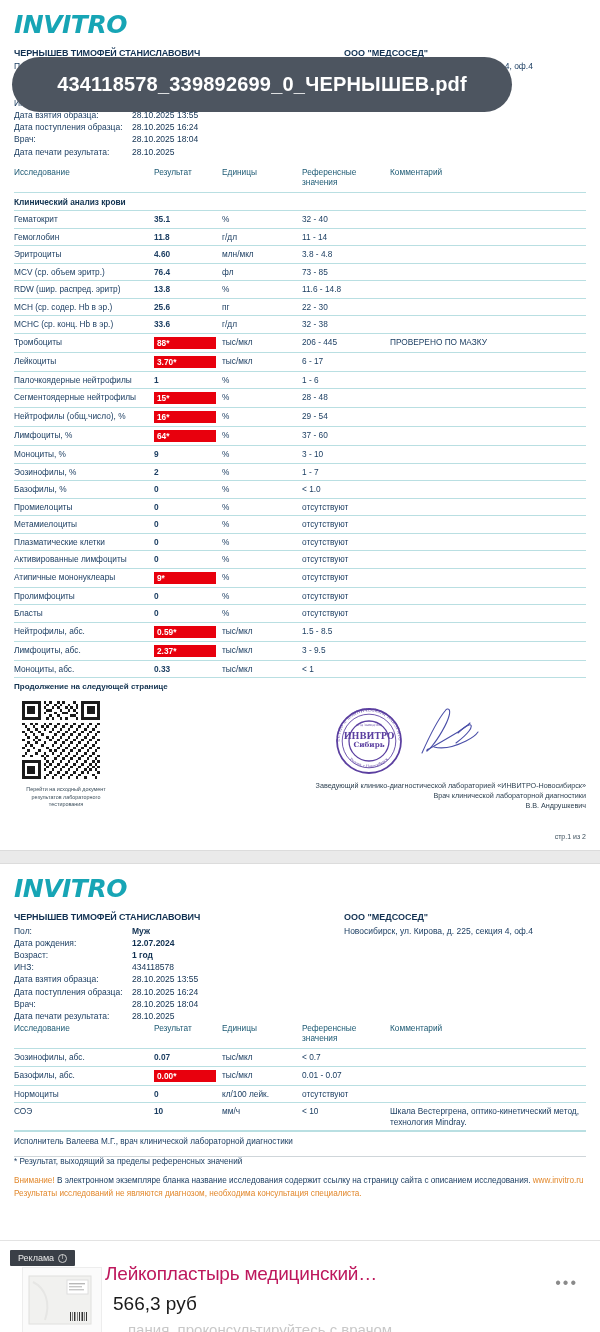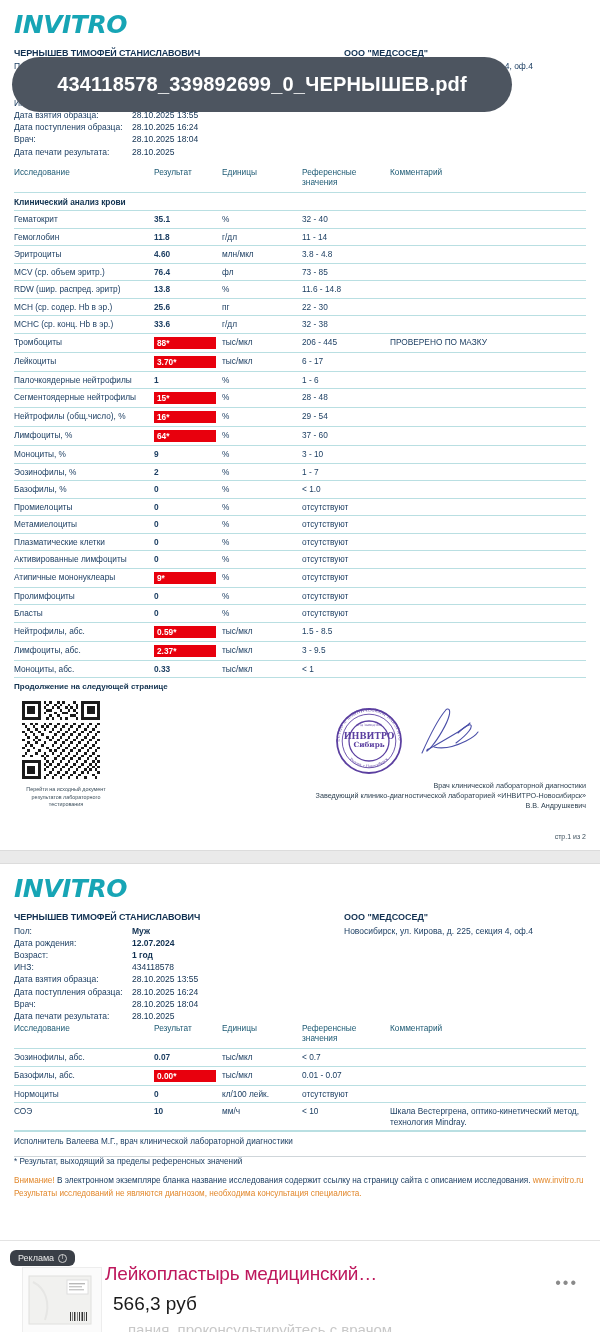--- a/index.html
+++ b/index.html
@@ -94,21 +94,21 @@
     display: flex; align-items: center; justify-content: center;
     color: #ffffff; font-size: 20px; font-weight: bold; letter-spacing: 0.2px;
     font-family: "Liberation Sans", sans-serif;
     z-index: 40;
   }
 
   
   .ad { position: absolute; left: 0; bottom: 0; width: 600px; height: 92px; background: #ffffff; border-top: 1px solid #e3e3e3; }
   .ad-badge {
     position: absolute; left: 10px; top: 9px; background: #3a3f47; color: #e8e8e8;
-    font-size: 9px; border-radius: 6px; padding: 3px 8px; display: flex; align-items: center; gap: 4px; z-index: 3;
+    font-size: 9px; border-radius: 1px; padding: 3px 8px; display: flex; align-items: center; gap: 4px; z-index: 3;
   }
   .ad-badge .info-ic { width: 9px; height: 9px; border: 1px solid #cfcfcf; border-radius: 50%; display: inline-block; position: relative; }
   .ad-badge .info-ic::after { content: "i"; position: absolute; left: 2.7px; top: -1.5px; font-size: 7px; color: #cfcfcf; }
   .ad-thumb { position: absolute; left: 22px; top: 26px; width: 80px; height: 66px; background: #ffffff; border: 1px solid #ededed; overflow: hidden; }
   .ad-title { position: absolute; left: 105px; top: 22px; font-size: 19px; color: #be185d; letter-spacing: -0.2px; text-align: center; }
   .ad-price { position: absolute; left: 113px; top: 52px; font-size: 19px; color: #1a1a1a; }
   .ad-sub { position: absolute; left: 113px; top: 80px; font-size: 15px; color: #c8c8c8; white-space: nowrap; overflow: hidden; }
   .ad-dots { position: absolute; right: 22px; top: 33px; color: #8a8a8a; letter-spacing: 2px; font-size: 16px; }
 </style>
 </head>
@@ -628,22 +628,22 @@
           <svg class="sign-svg" width="70" height="60" viewBox="0 0 70 60">
             <g fill="none" stroke="#4a4fa8" stroke-width="1.1" stroke-linecap="round">
               <path d="M 8,48 C 16,30 26,12 31,6 C 34,2 37,4 35,11 C 33,19 24,34 18,41 C 14,46 11,48 14,44"></path>
               <path d="M 13,45 C 22,40 34,33 44,27 C 50,23 54,20 56,18"></path>
               <path d="M 20,42 C 28,44 40,42 52,36 C 58,33 62,30 64,27"></path>
               <path d="M 44,28 C 48,24 52,21 55,20 C 58,19 58,22 55,26 C 52,30 46,35 42,38"></path>
             </g>
           </svg>
         </div>
         <div class="sig-lines">
+          <div>Заведующий клинико-диагностической лабораторией «ИНВИТРО-Новосибирск»</div>
           <div>Врач клинической лабораторной диагностики</div>
-          <div>Заведующий клинико-диагностической лабораторией «ИНВИТРО-Новосибирск»</div>
           <div>В.В. Андрушкевич</div>
         </div>
       </div>
     </div>
 
     <div class="pagenum">стр.1 из 2</div>
   </div>
 
   <div class="page-gap"></div>
 

